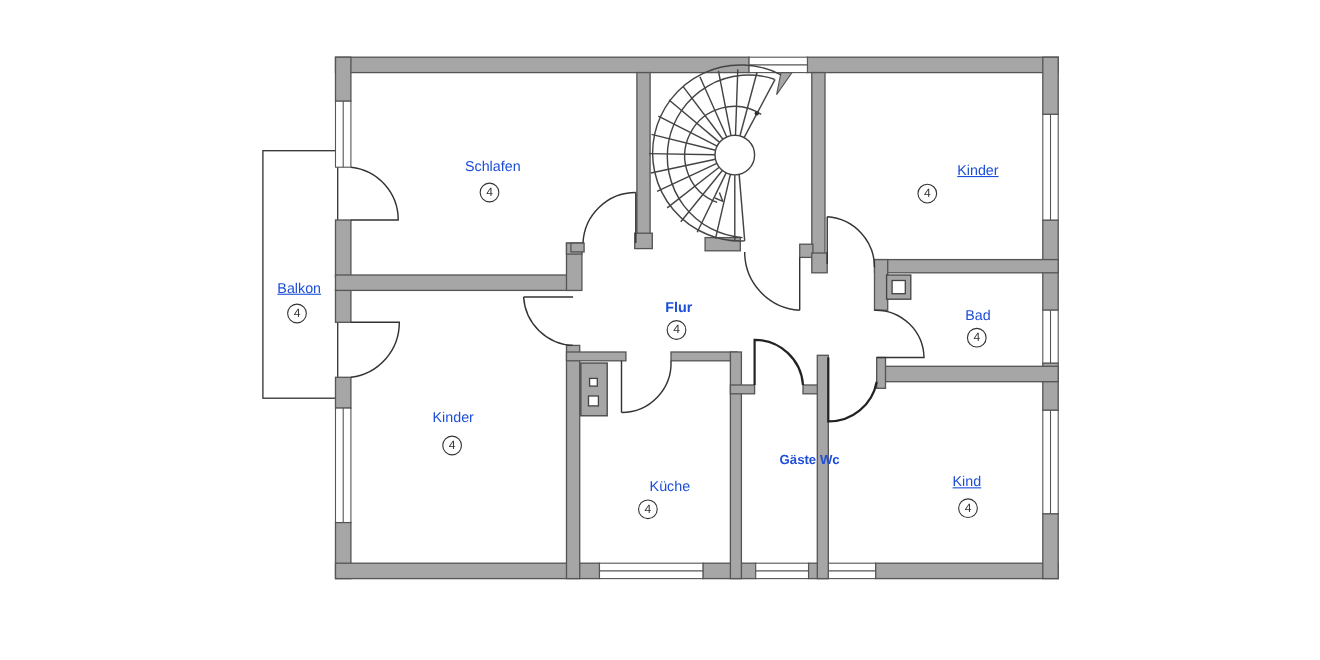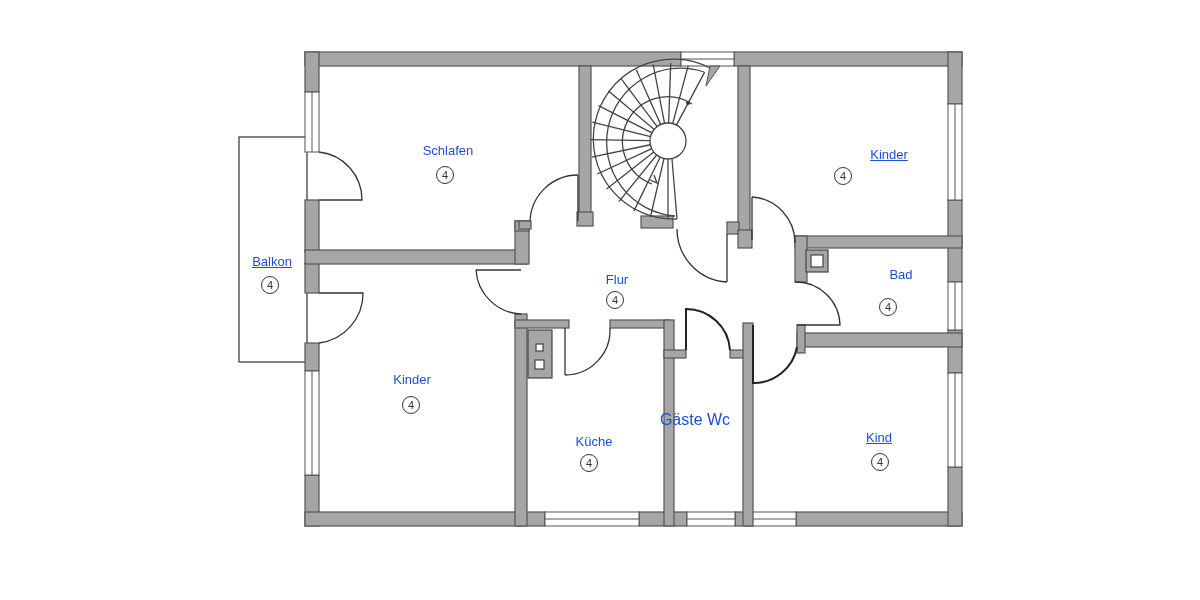--- a/index.html
+++ b/index.html
@@ -175,34 +175,34 @@
 </div>
 <div>
   <div class="room-label" style="left:889px;top:147px;text-decoration:underline;">Kinder</div>
   <div class="room-badge" style="left:843px;top:167px;">4</div>
 </div>
 <div>
   <div class="room-label" style="left:272px;top:254px;text-decoration:underline;">Balkon</div>
   <div class="room-badge" style="left:270px;top:276px;">4</div>
 </div>
 <div>
-  <div class="room-label" style="left:617px;top:272px;">Flur</div>
+  <div class="room-label" style="left:617px;top:272px;font-weight:bold;">Flur</div>
   <div class="room-badge" style="left:615px;top:291px;">4</div>
 </div>
 <div>
-  <div class="room-label" style="left:889px;top:267px;margin-left:12px;">Bad</div>
+  <div class="room-label" style="left:889px;top:279px;">Bad</div>
   <div class="room-badge" style="left:888px;top:298px;">4</div>
 </div>
 <div>
   <div class="room-label" style="left:412px;top:372px;">Kinder</div>
   <div class="room-badge" style="left:411px;top:396px;">4</div>
 </div>
 <div>
-  <div class="room-label" style="left:594px;top:434px;">Küche</div>
+  <div class="room-label" style="left:609px;top:434px;">Küche</div>
   <div class="room-badge" style="left:589px;top:454px;">4</div>
 </div>
 <div>
-  <div class="room-label" style="left:695px;top:411px;font-size:16px;">Gäste Wc</div>
+  <div class="room-label" style="left:736px;top:411px;font-size:12px;font-weight:bold;">Gäste Wc</div>
 </div>
 <div>
   <div class="room-label" style="left:879px;top:430px;text-decoration:underline;">Kind</div>
   <div class="room-badge" style="left:880px;top:453px;">4</div>
 </div>
 
 </body></html>

